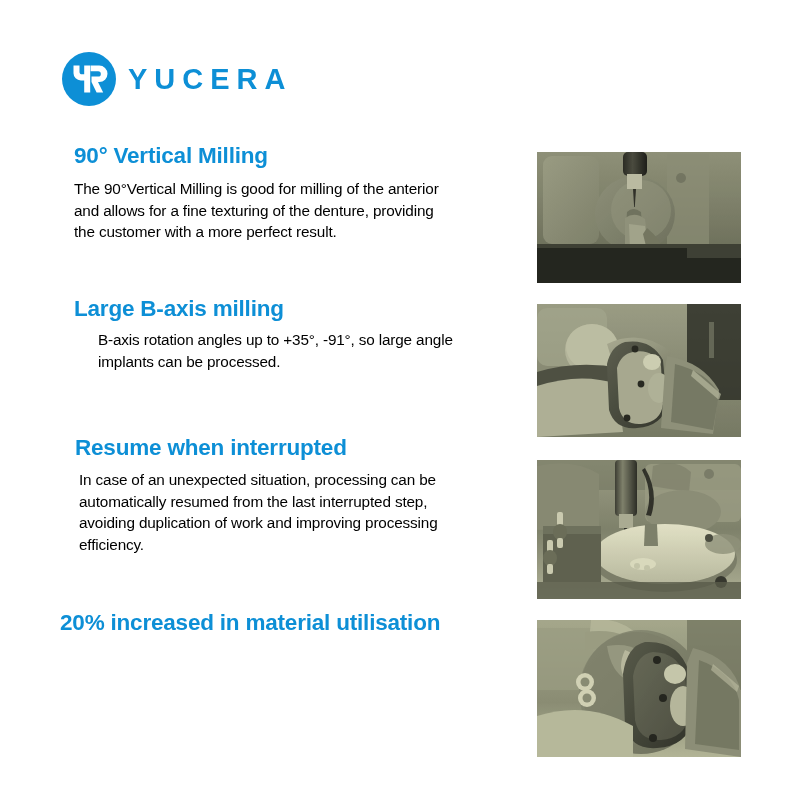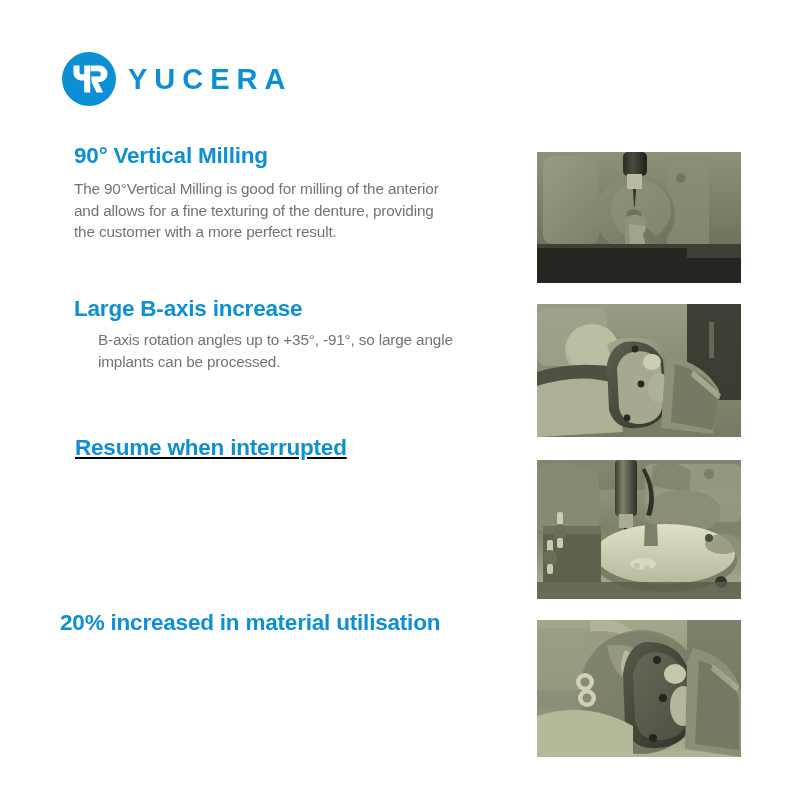--- a/index.html
+++ b/index.html
@@ -52,35 +52,35 @@
     margin: 0;
     color: #0d8fd6;
     font-size: 22.5px;
     font-weight: bold;
     line-height: 1.12;
     letter-spacing: -0.2px;
     white-space: nowrap;
   }
   .feature p {
     margin: 0;
-    color: #737373;
+    color: #000000;
     font-size: 15.3px;
     line-height: 1.41;
     letter-spacing: -0.15px;
   }
 
   #feature-1   { top: 143px; }
   #feature-1 h2 { padding-left: 58px; }
   #feature-1 p  { padding-left: 58px; margin-top: 10px; }
 
   #feature-2   { top: 296px; }
   #feature-2 h2 { padding-left: 58px; }
   #feature-2 p  { padding-left: 82px; margin-top: 8px; }
 
-  #feature-3   { top: 435px; text-decoration: underline; }
+  #feature-3   { top: 435px; }
   #feature-3 h2 { padding-left: 59px; }
   #feature-3 p  { padding-left: 63px; margin-top: 9px; }
 
   #feature-4   { top: 610px; }
   #feature-4 h2 { padding-left: 44px; }
   #feature-4 p  { padding-left: 62px; margin-top: 18px; }
 
   
   .photo {
     position: absolute;
@@ -118,26 +118,27 @@
   </div>
   <div class="logo-word">YUCERA</div>
 </div>
 
 <section class="feature" id="feature-1">
   <h2>90° Vertical Milling</h2>
   <p>The 90°Vertical Milling is good for milling of the anterior and allows for a fine texturing of the denture, providing the customer with a more perfect result.</p>
 </section>
 
 <section class="feature" id="feature-2">
-  <h2>Large B-axis increase</h2>
+  <h2>Large B-axis milling</h2>
   <p>B-axis rotation angles up to +35°, -91°, so large angle implants can be processed.</p>
 </section>
 
 <section class="feature" id="feature-3">
   <h2>Resume when interrupted</h2>
+  <p>In case of an unexpected situation, processing can be automatically resumed from the last interrupted step, avoiding duplication of work and improving processing efficiency.</p>
 </section>
 
 <section class="feature" id="feature-4">
   <h2>20% increased in material utilisation</h2>
 </section>
 
 <figure class="photo" id="photo-1">
   <div class="scene">
     <svg viewBox="0 0 204 131" preserveAspectRatio="none" aria-hidden="true">
       <defs>

